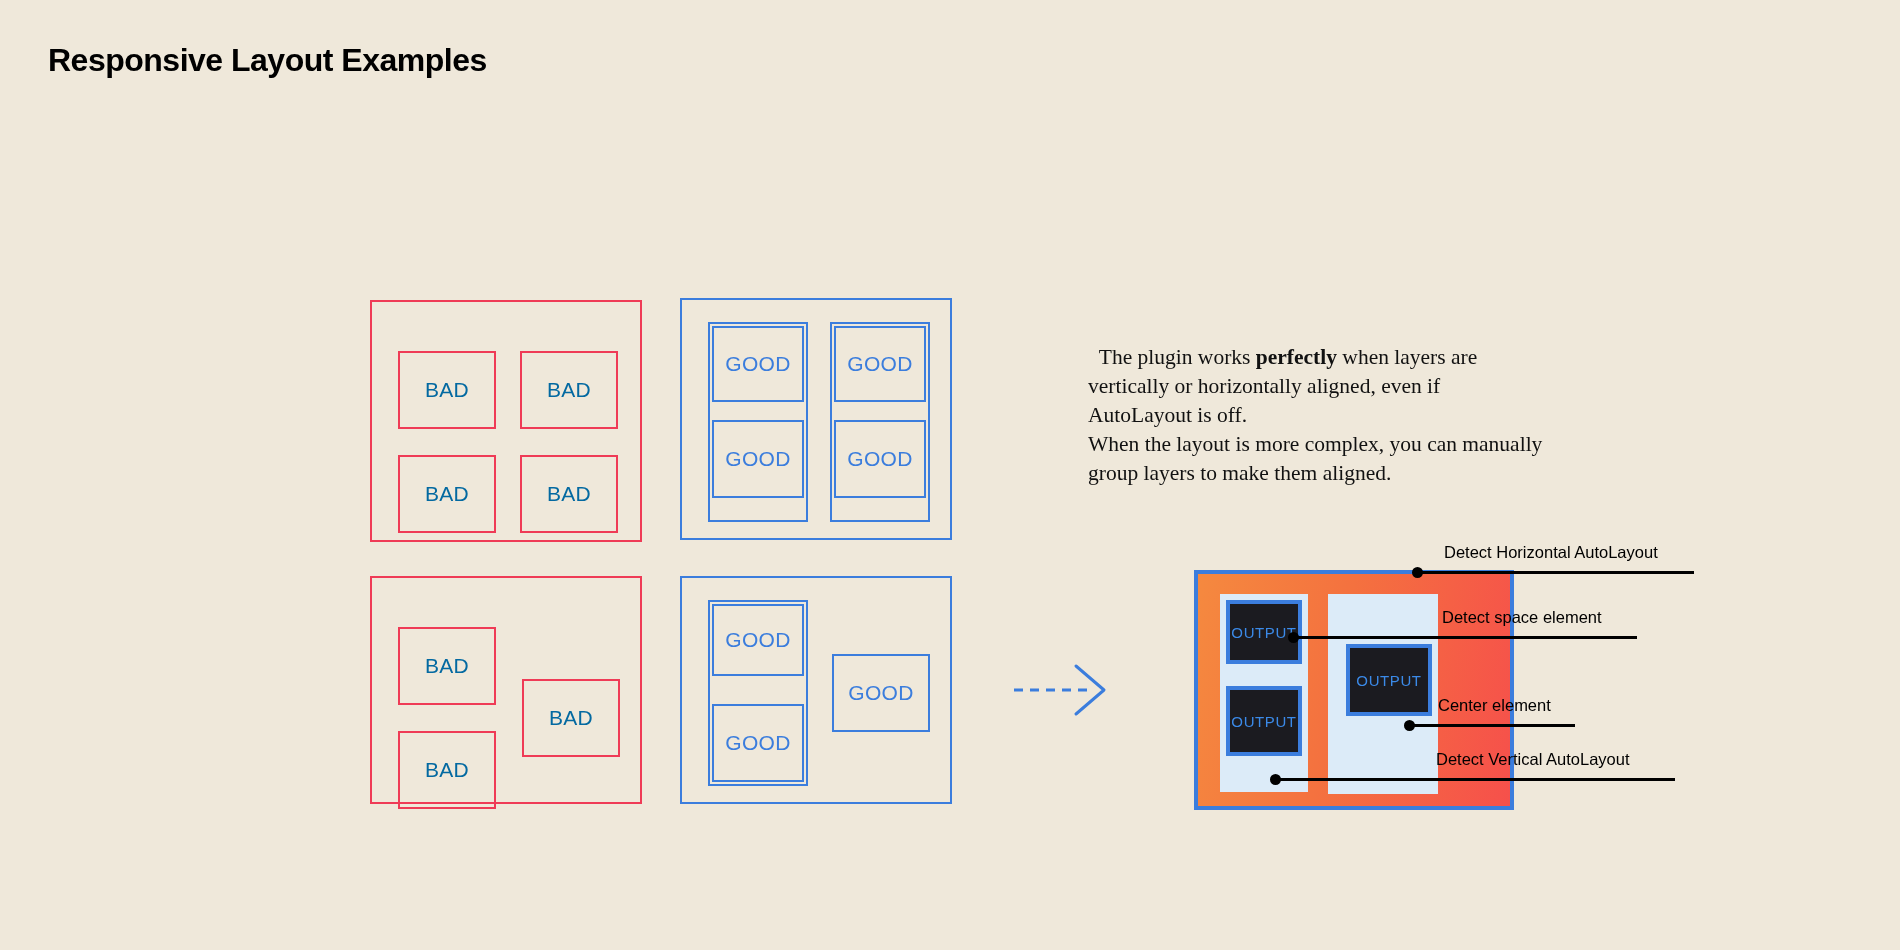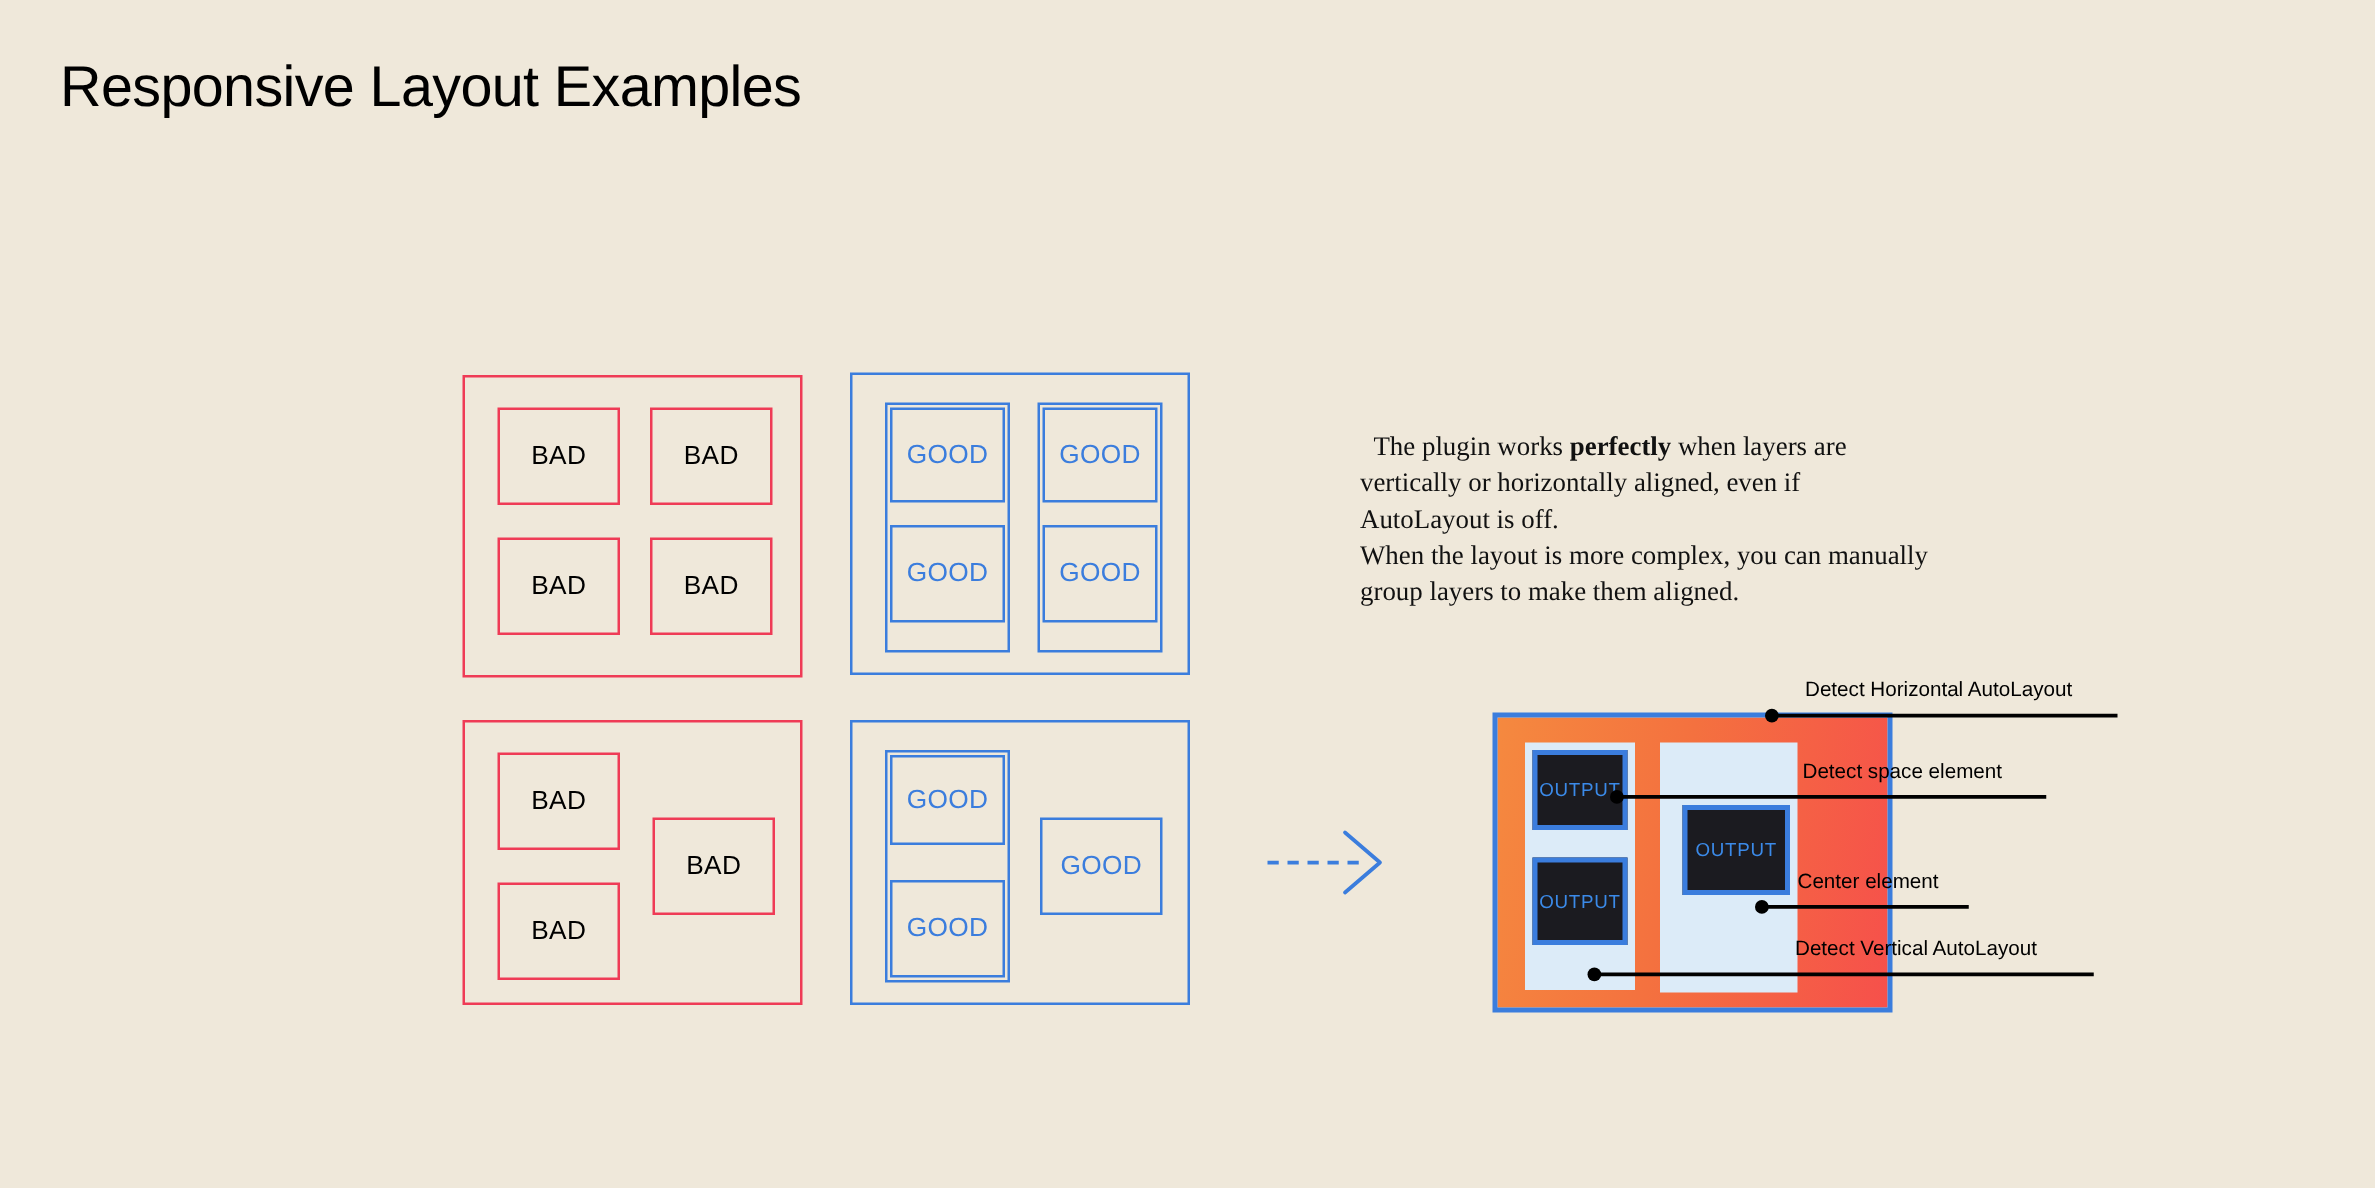--- a/index.html
+++ b/index.html
@@ -13,22 +13,22 @@
     font-family: "Liberation Sans", sans-serif;
     overflow: hidden;
     position: relative;
   }
 
   
   .page-title {
     position: absolute;
     left: 48px;
     top: 42px;
-    font-size: 46px;
-    font-weight: normal;
+    font-size: 32px;
+    font-weight: bold;
     color: #000000;
     letter-spacing: -0.5px;
     white-space: nowrap;
   }
 
   
   .panel {
     position: absolute;
     box-sizing: border-box;
   }
@@ -44,21 +44,22 @@
     position: absolute;
     box-sizing: border-box;
     display: flex;
     align-items: center;
     justify-content: center;
     font-size: 21px;
     letter-spacing: 0.3px;
   }
   .cell.bad {
     border: 2px solid #ef3b56;
-    color: #000000;
+    color: #0369a1;
+    margin-top: 25px;
   }
   .cell.good {
     border: 2px solid #3b7ddd;
     color: #3b7ddd;
   }
   
   .group-wrap {
     position: absolute;
     box-sizing: border-box;
     border: 2px solid #3b7ddd;

